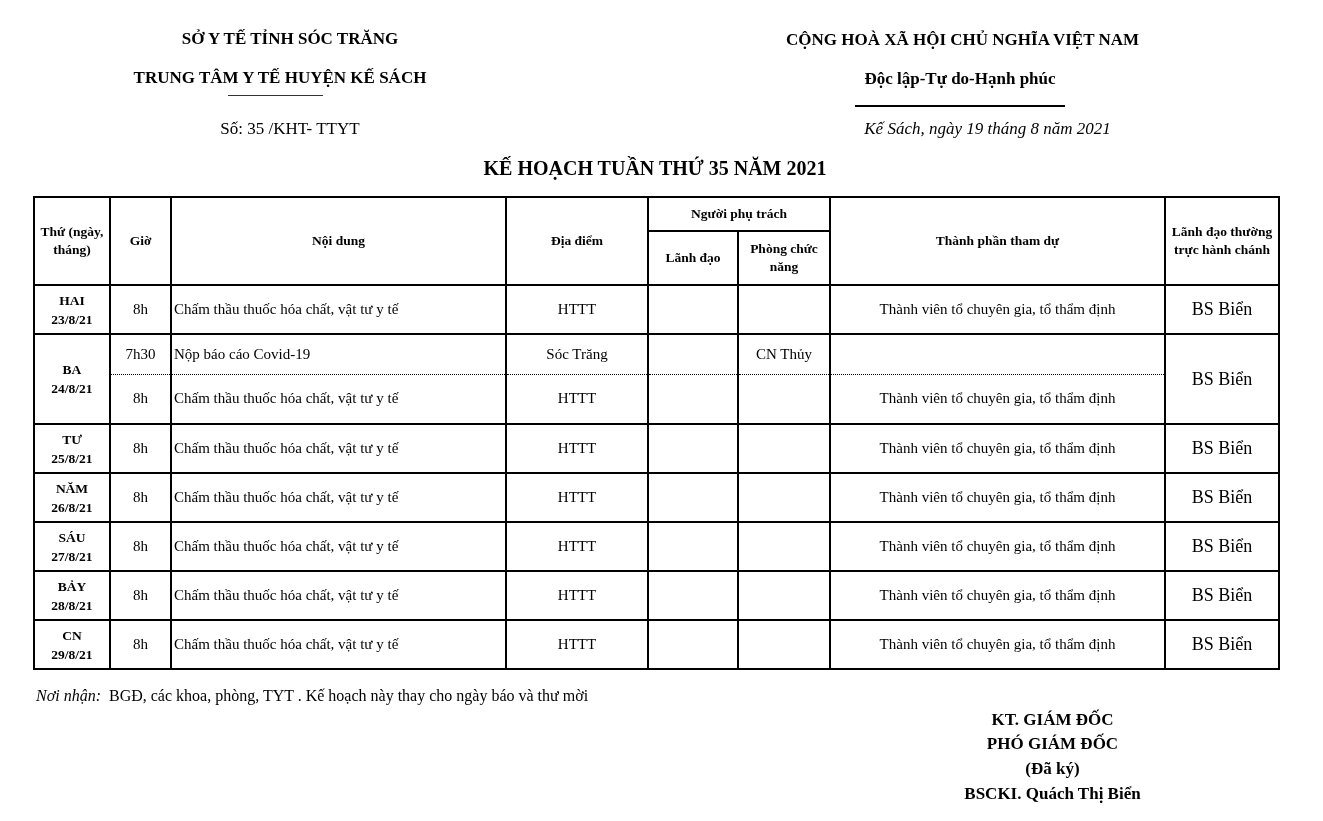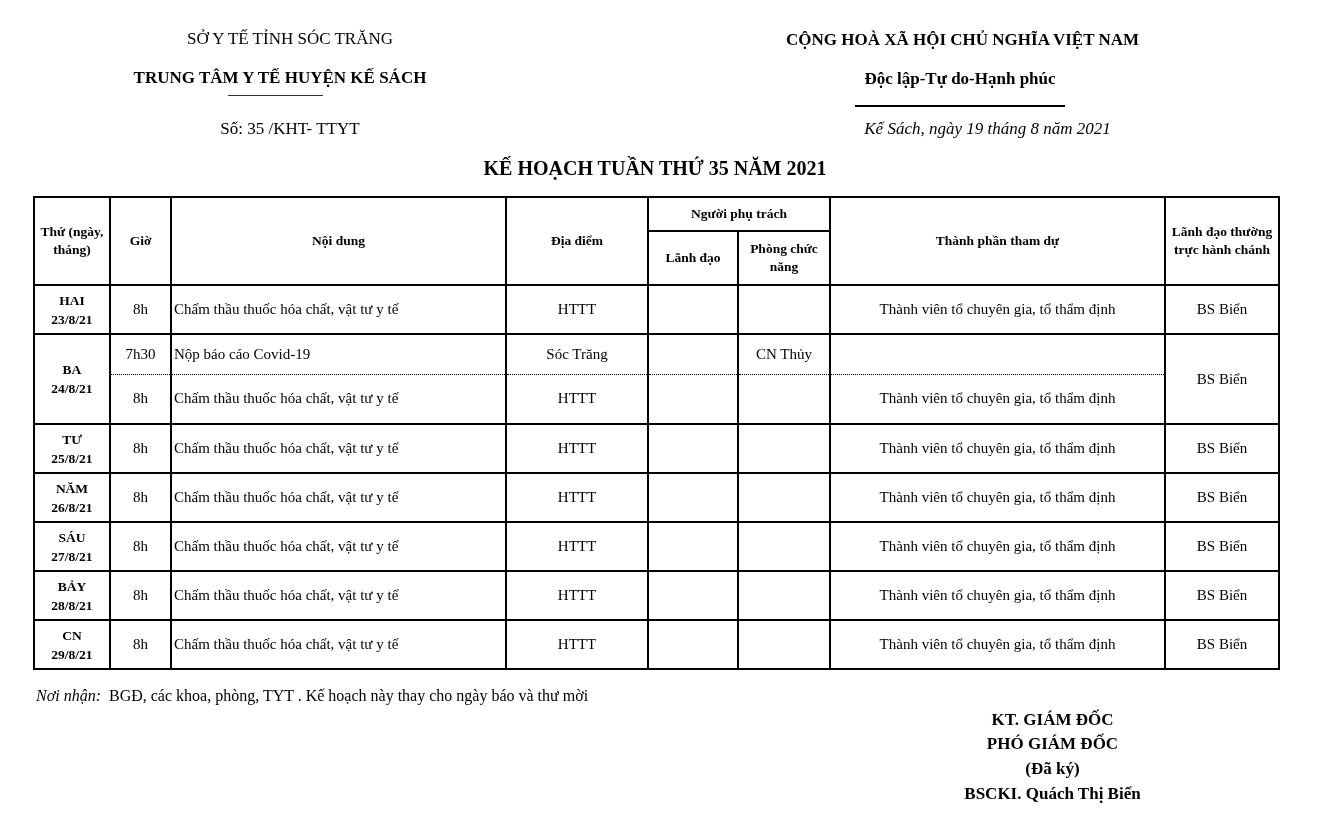--- a/index.html
+++ b/index.html
@@ -2,21 +2,21 @@
 <html><head>
 <meta charset="utf-8">
 <style>
   html, body { margin: 0; padding: 0; background: #ffffff; }
   body {
     width: 1323px; height: 821px; position: relative; overflow: hidden;
     font-family: "Liberation Serif", "DejaVu Serif", serif; color: #000;
   }
   .abs { position: absolute; white-space: nowrap; }
   .center { text-align: center; }
-  .hdr-left-1 { left: 120px; width: 340px; top: 29px; font-size: 17px; }
+  .hdr-left-1 { left: 120px; width: 340px; top: 29px; font-size: 17px; font-weight: bold; }
   .hdr-left-2 { left: 110px; width: 340px; top: 68px; font-size: 17px; font-weight: bold; }
   .hdr-left-rule { left: 228px; top: 95px; width: 95px; height: 0; border-top: 1px solid #333; }
   .hdr-left-3 { left: 190px; width: 200px; top: 119px; font-size: 17px; }
   .hdr-right-1 { left: 740px; width: 445px; top: 30px; font-size: 17px; font-weight: bold; }
   .hdr-right-2 { left: 855px; width: 210px; top: 69px; font-size: 17px; font-weight: bold;
                  border-bottom: 2px solid #000; padding-bottom: 16px; }
   .hdr-right-3 { left: 820px; width: 335px; top: 119px; font-size: 17px; font-style: italic; }
   .doc-title { left: 330px; width: 650px; top: 157px; font-size: 20px; font-weight: bold; }
 
   table.plan {
@@ -24,21 +24,21 @@
     border-collapse: collapse; table-layout: fixed;
     font-size: 15px;
   }
   table.plan td, table.plan th {
     border: 2px solid #000; padding: 0 2px; vertical-align: middle; text-align: center;
     line-height: 19px;
   }
   table.plan th { font-weight: bold; font-size: 13.5px; line-height: 18px; }
   table.plan td.day { font-weight: bold; font-size: 13.5px; line-height: 19px; }
   table.plan td.content { text-align: left; padding-left: 2px; }
-  table.plan td.exec { font-size: 15px; }
+  table.plan td.exec { font-size: 18px; }
   tr.h1 { height: 34px; }
   tr.h2 { height: 54px; }
   tr.r { height: 49px; }
   tr.r-split-top { height: 40px; }
   tr.r-split-bot { height: 50px; }
   tr.r-split-top td.dotb { border-bottom: 1px dotted #000; }
   tr.r-split-bot td.dott { border-top: 1px dotted #000; }
 
   .footer-note { left: 36px; top: 687px; font-size: 16px; }
   .footer-note .lbl { font-style: italic; margin-top: 36px; }

